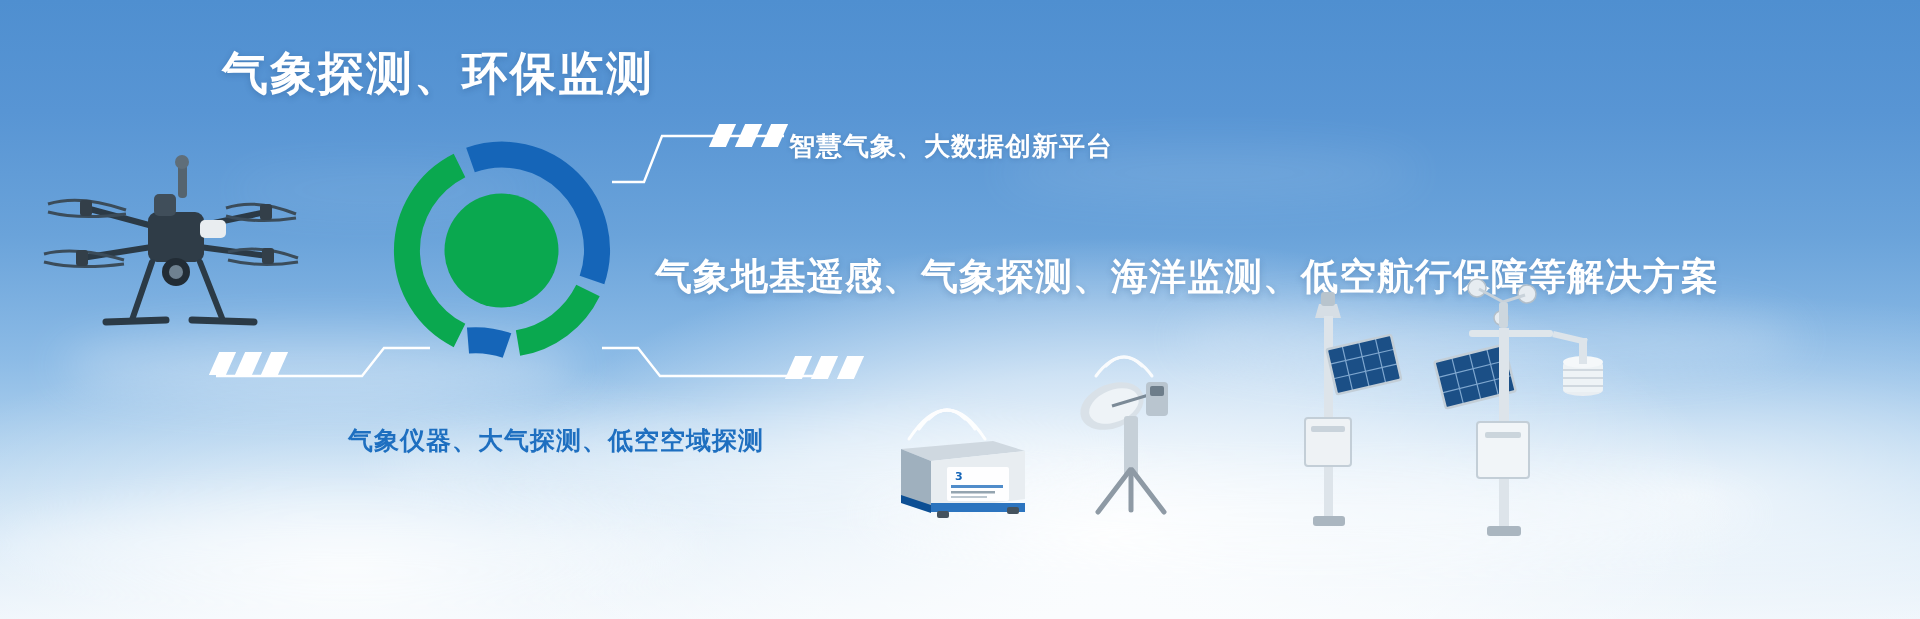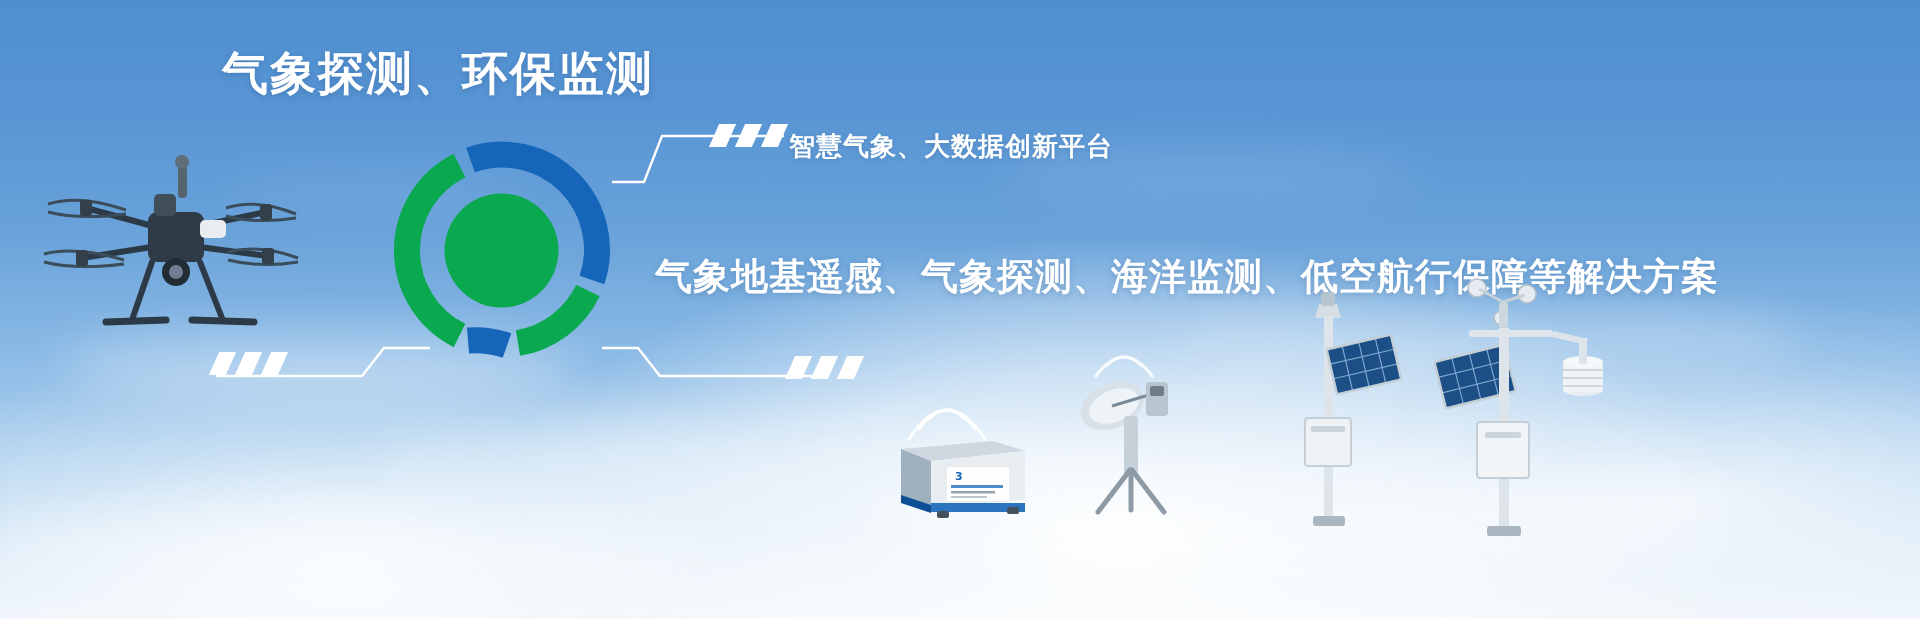--- a/index.html
+++ b/index.html
@@ -136,20 +136,21 @@
   <div class="slashes" style="left:790px;top:356px;">
     <i></i>
       <i></i>
       <i></i>
   </div>
 
   <div class="callout" id="callout-top">智慧气象、大数据创新平台</div>
 
   <div class="callout" id="callout-main">气象地基遥感、气象探测、海洋监测、低空航行保障等解决方案</div>
 
+  <div class="callout" id="callout-bottom">气象仪器、大气探测、低空空域探测</div>
 
   <div class="equip" id="drone">
     <svg width="260" height="190" viewBox="0 0 260 190">
       <g stroke="#2b3a46" fill="#2b3a46">
 
         <path d="M120 78 L46 58" stroke-width="6" stroke-linecap="round"></path>
         <path d="M150 78 L226 62" stroke-width="6" stroke-linecap="round"></path>
         <path d="M118 96 L42 108" stroke-width="6" stroke-linecap="round"></path>
         <path d="M152 96 L228 106" stroke-width="6" stroke-linecap="round"></path>
 

